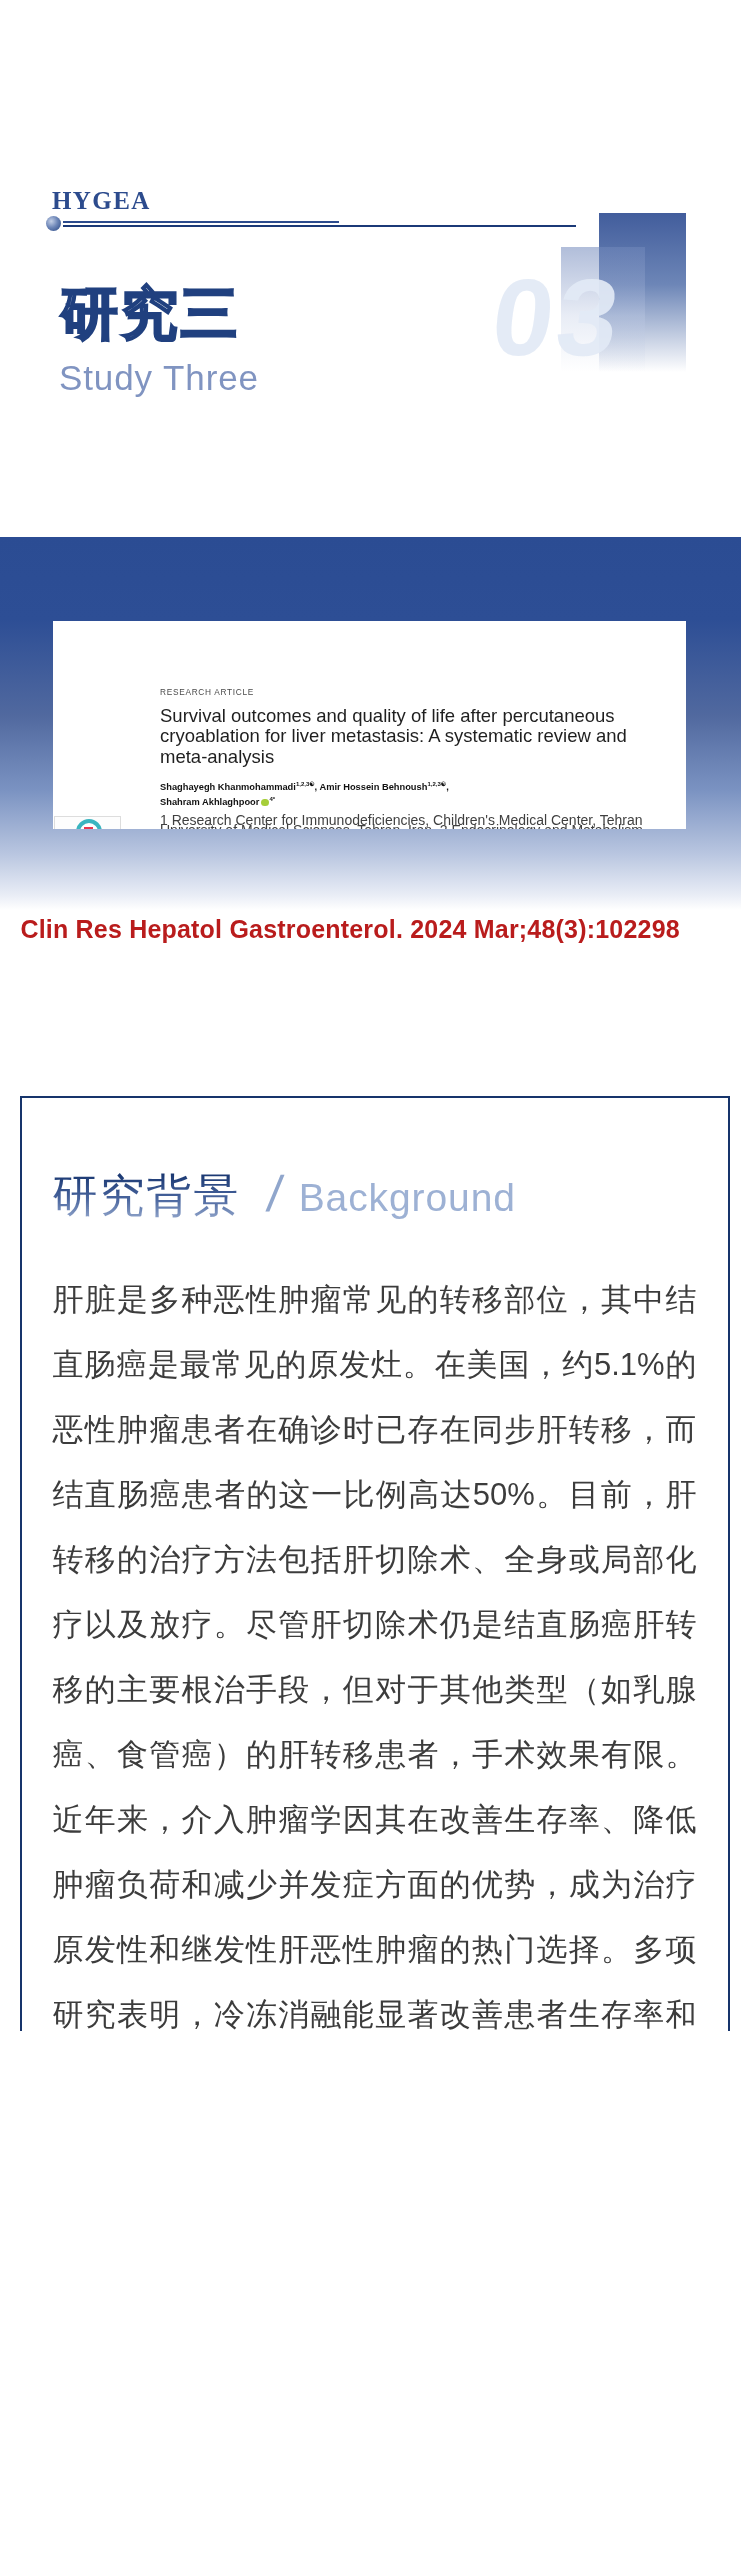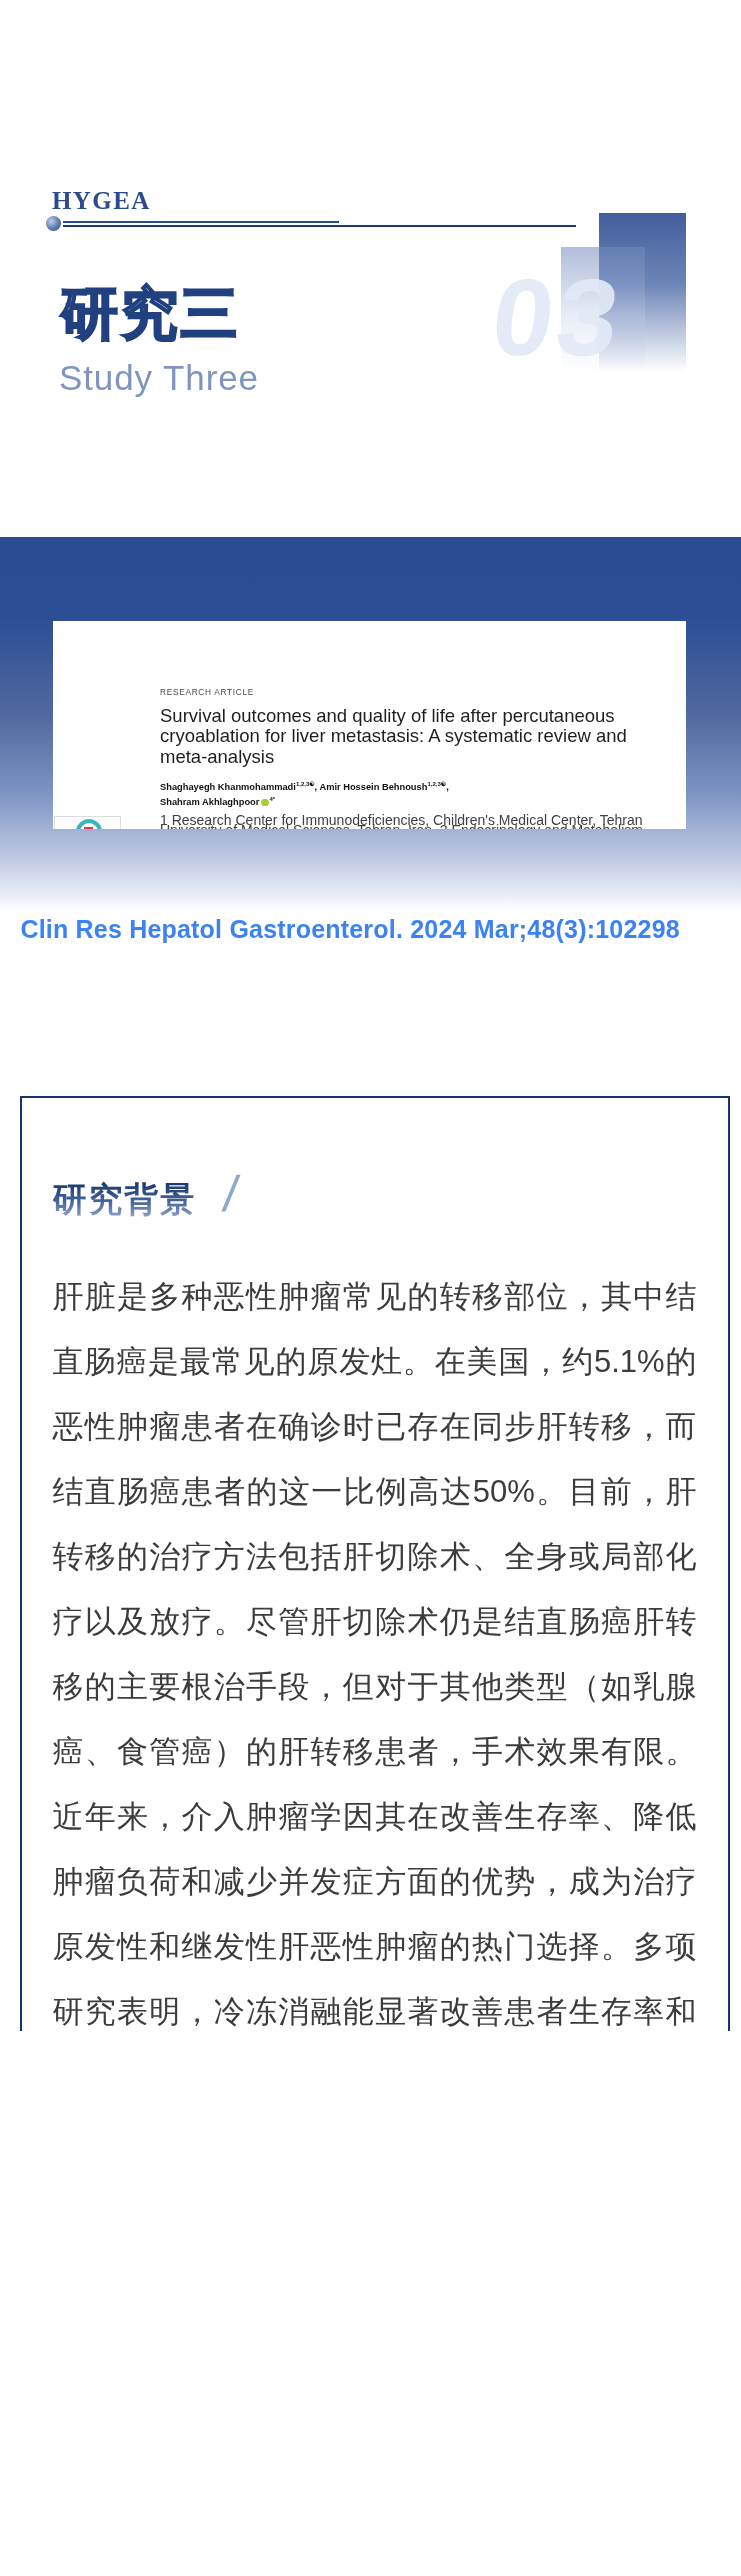--- a/index.html
+++ b/index.html
@@ -90,33 +90,33 @@
     border-radius:50%; border:4.6px solid #3ab5c0; background:#ffffff;
   }
   .paper-logo-square {
     position:absolute; left:3.7px; top:3.7px; width:9.3px; height:9.3px; background:#e8384f;
   }
 
   
   .citation-bar {
     position:absolute; left:20.4px; top:915px; width:713px;
     display:flex; align-items:baseline; white-space:nowrap;
-    color:#3b82f6; font-size:25px; font-weight:600; letter-spacing:0.2px;gap:40px;
+    color:#b91c1c; font-size:25px; font-weight:600; letter-spacing:0.2px;gap:40px;
   }
   .citation-divider { margin:0 13px 0 24px; font-weight:400; }
 
   
   .bg-box {
     position:absolute; left:19.5px; top:1096px; width:710px; height:1395px;
     border:2.8px solid #16346b;
     background:linear-gradient(180deg, #ffffff 0%, #ffffff 70%, #ededee 100%);
   }
   .bg-heading { margin:67px 0 0 31px; display:flex; align-items:baseline; }
   .bg-heading-cn {
-    font-size:34px; font-weight:700; letter-spacing:1.9px;
+    font-size:45px; font-weight:400; letter-spacing:1.9px;
     background:linear-gradient(180deg, #15336d 10%, #49659e 55%, #a9bad9 100%);
     -webkit-background-clip:text; background-clip:text; color:transparent;
   }
   .bg-heading-slash {
     font-size:50px; font-weight:200; color:#90a6cc;
     margin:0 16.7px 0 28px; transform:skewX(-8deg); display:inline-block;
   }
   .bg-heading-en { font-size:39px; font-weight:300; letter-spacing:0.9px; color:#9db1d4; }
   .bg-body {
     margin:41px 31px 0 31px;
@@ -164,18 +164,19 @@
   <div class="citation-bar">
     <span>Clin Res Hepatol Gastroenterol. 2024 Mar;48(3):102298</span>
     <span class="citation-divider">|</span>
     <span>IF:2.7</span>
   </div>
 
   <div class="bg-box">
     <div class="bg-heading">
       <span class="bg-heading-cn">研究背景</span>
       <span class="bg-heading-slash">/</span>
+      <span class="bg-heading-en">Background</span>
     </div>
     <div class="bg-body">肝脏是多种恶性肿瘤常见的转移部位，其中结直肠癌是最常见的原发灶。在美国，约5.1%的恶性肿瘤患者在确诊时已存在同步肝转移，而结直肠癌患者的这一比例高达50%。目前，肝转移的治疗方法包括肝切除术、全身或局部化疗以及放疗。尽管肝切除术仍是结直肠癌肝转移的主要根治手段，但对于其他类型（如乳腺癌、食管癌）的肝转移患者，手术效果有限。近年来，介入肿瘤学因其在改善生存率、降低肿瘤负荷和减少并发症方面的优势，成为治疗原发性和继发性肝恶性肿瘤的热门选择。多项研究表明，冷冻消融能显著改善患者生存率和生活质量（QoL）。然而，目前尚无系统性综述全面评估冷冻消融对不同原发灶肝转移的治疗效果。本研究旨在通过系统性文献检索，探讨经皮冷冻消融治疗肝转移的有效性。</div>
   </div>
 
 </div>
 
 
 </body></html>

